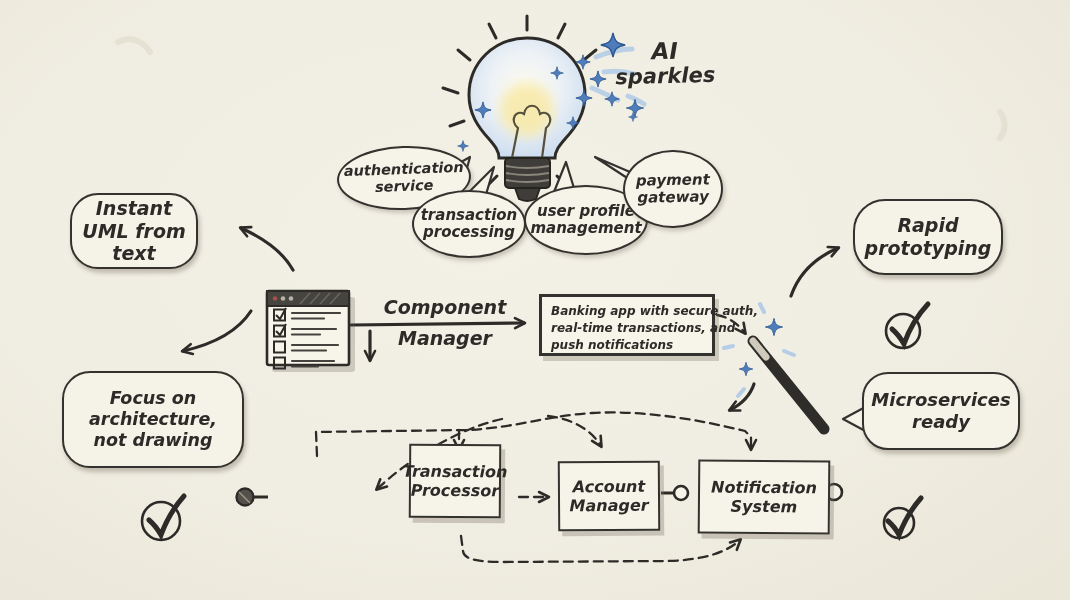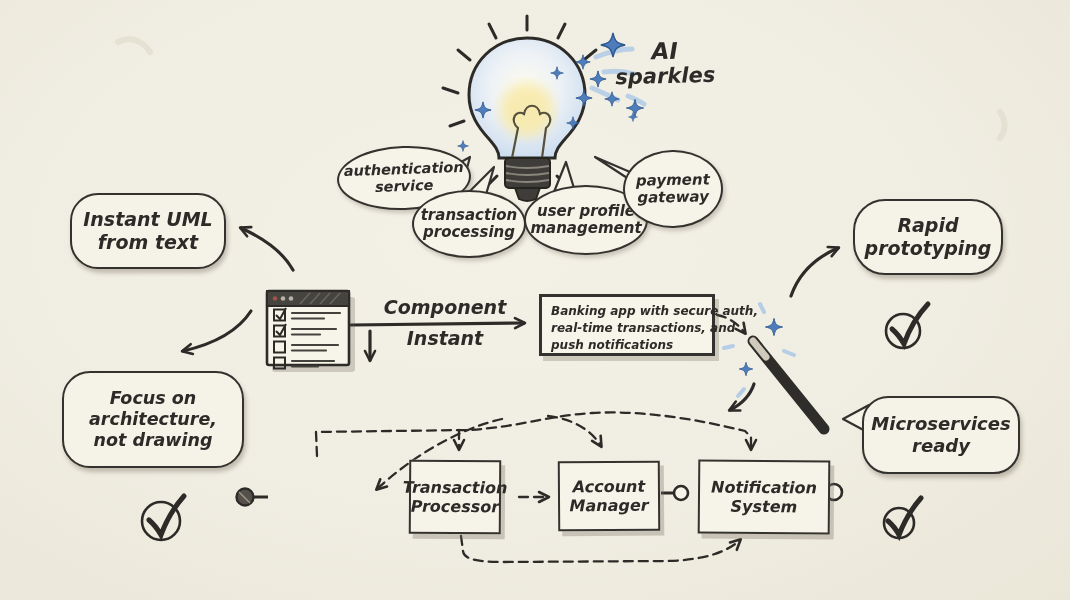--- a/index.html
+++ b/index.html
@@ -232,45 +232,45 @@
   <div class="abs bubble" style="left:412px;top:190px;width:110px;height:64px;font-size:15px;">
     <span>transaction processing</span>
   </div>
   <div class="abs bubble" style="left:524px;top:185px;width:120px;height:66px;font-size:15px;">
     <span>user profile management</span>
   </div>
   <div class="abs bubble" style="left:623px;top:150px;width:96px;height:74px;font-size:15px;transform:rotate(-1deg);">
     <span>payment gateway</span>
   </div>
 
-  <div class="abs thought" style="left:70px;top:193px;width:156px;height:76px;font-size:19px;">
+  <div class="abs thought" style="left:70px;top:193px;width:128px;height:76px;font-size:19px;">
     <span>Instant UML from text</span>
   </div>
   <div class="abs thought" style="left:62px;top:371px;width:182px;height:97px;font-size:17.5px;">
     <span>Focus on architecture, not drawing</span>
   </div>
   <div class="abs thought" style="left:853px;top:199px;width:150px;height:76px;font-size:19px;border-radius:32px;">
     <span>Rapid prototyping</span>
   </div>
-  <div class="abs thought" style="left:862px;top:396px;width:158px;height:78px;font-size:18px;border-radius:26px;">
+  <div class="abs thought" style="left:862px;top:372px;width:158px;height:78px;font-size:18px;border-radius:26px;">
     <span>Microservices ready</span>
   </div>
 
   <div class="abs txt arrowlabel" style="left:378px;top:292px;width:134px;">
     <span>Component</span>
-    <span>Instant</span>
+    <span>Manager</span>
   </div>
 
   <div class="abs promptbox" style="left:539px;top:294px;width:176px;height:62px;">
     <span>Banking app with secure auth,</span>
     <span>real-time transactions, and</span>
     <span>push notifications</span>
   </div>
 
-  <div class="abs compbox" style="left:409px;top:460px;width:92px;height:74px;transform:rotate(.4deg);justify-content:center;">
+  <div class="abs compbox" style="left:409px;top:444px;width:92px;height:74px;transform:rotate(.4deg);justify-content:center;">
     <span>Transaction Processor</span>
   </div>
   <div class="abs compbox" style="left:558px;top:461px;width:102px;height:70px;transform:rotate(-.4deg);">
     <span>Account Manager</span>
   </div>
   <div class="abs compbox" style="left:698px;top:460px;width:132px;height:74px;transform:rotate(.5deg);">
     <span>Notification System</span>
   </div>
 
 </div>

